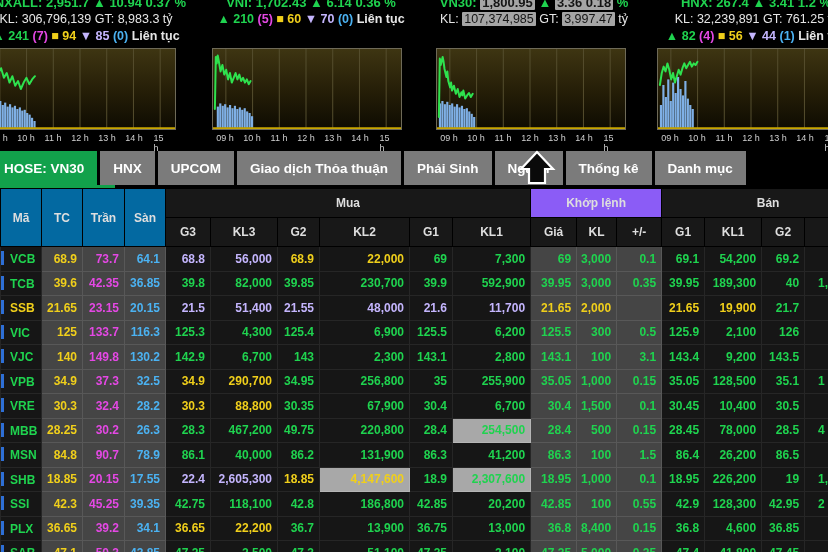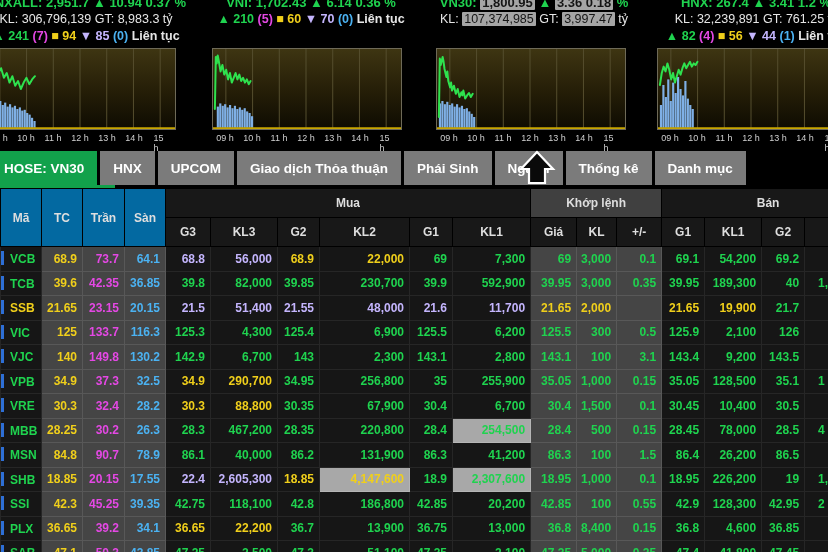--- a/index.html
+++ b/index.html
@@ -26,21 +26,21 @@
   .tab.active{background:#12a14b;}
   #active-underline{position:absolute;top:185px;left:0;width:115px;height:3px;background:#12a14b;}
   
   #cursor{position:absolute;left:517px;top:150px;width:40px;height:36px;z-index:50;}
   
   #board{position:absolute;top:188px;left:0;width:874px;height:364px;overflow:hidden;}
   table{border-collapse:collapse;table-layout:fixed;width:874px;}
   th,td{padding:0;overflow:hidden;white-space:nowrap;font-size:12px;}
   thead th{color:#dedede;font-weight:700;border:1px solid #000;height:28px;background:#181818;}
   thead th.lt{background:#0369a1;}
-  thead th.md{background:#404040;}
+  thead th.md{background:#8b5cf6;}
   tbody td{height:23.5px;font-weight:700;text-align:right;padding-right:5px;border:1px solid #262626;background:#161616;}
   tbody td.gcol{background:#454545;border-color:#585858;}
   tbody td.sym{text-align:left;padding:0 0 0 0;}
   tbody td.hl{background:#a8a8a8;border-color:#b5b5b5;}
   tbody td.frag{text-align:left;padding-left:13px;}
   .symbar{display:inline-block;width:3px;height:14px;background:#2e6fd6;margin:0 6px 0 0;vertical-align:-2px;}
 </style>
 </head>
 <body>
 
@@ -419,21 +419,21 @@
             <td class="g">30.5</td>
             <td class="g frag"></td>
           </tr>
           <tr>
             <td class="sym g"><span class="symbar"></span><span>MBB</span></td>
             <td class="gcol y">28.25</td>
             <td class="gcol m">30.2</td>
             <td class="gcol c">26.3</td>
             <td class="g">28.3</td>
             <td class="g">467,200</td>
-            <td class="g">28.35</td>
+            <td class="g">49.75</td>
             <td class="g">220,800</td>
             <td class="g">28.4</td>
             <td class="g hl">254,500</td>
             <td class="gcol g">28.4</td>
             <td class="gcol g">500</td>
             <td class="gcol g">0.15</td>
             <td class="g">28.45</td>
             <td class="g">78,000</td>
             <td class="g">28.5</td>
             <td class="g frag">4</td>

